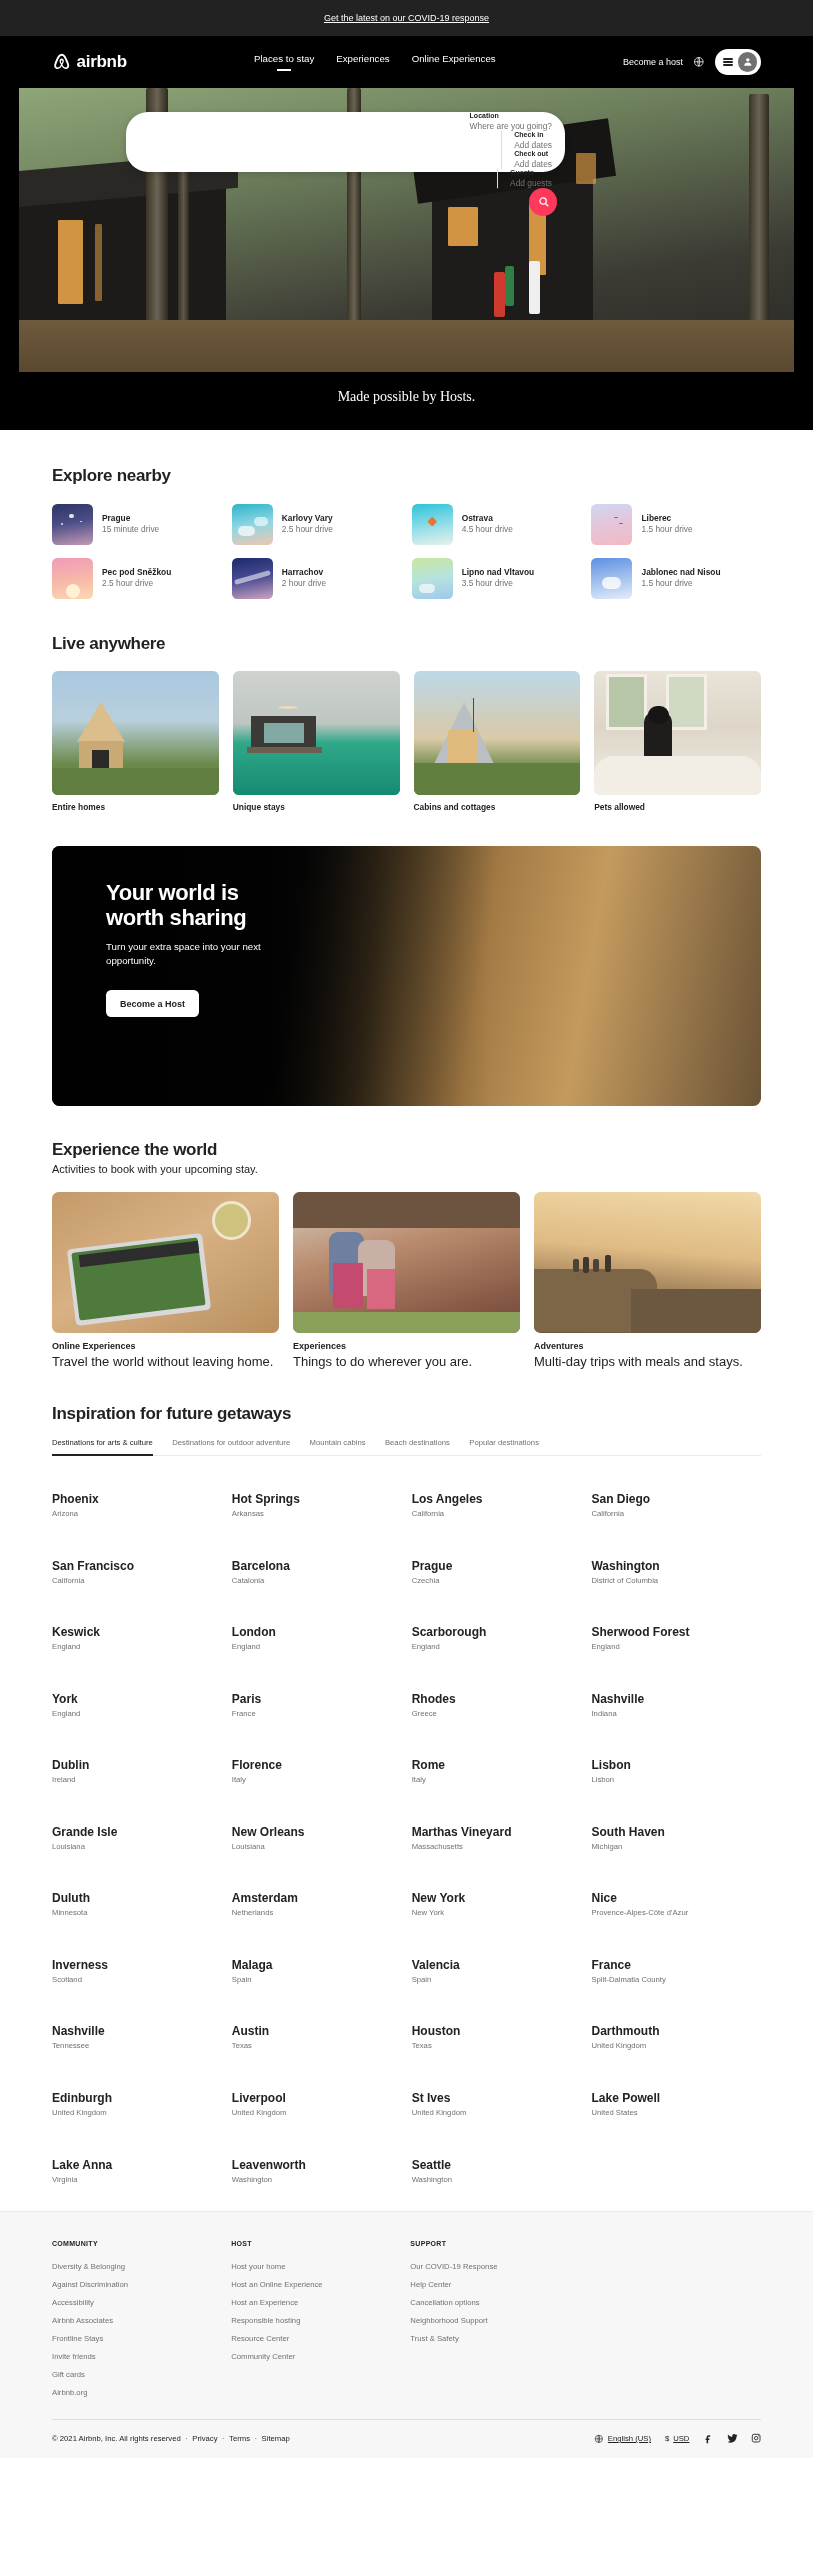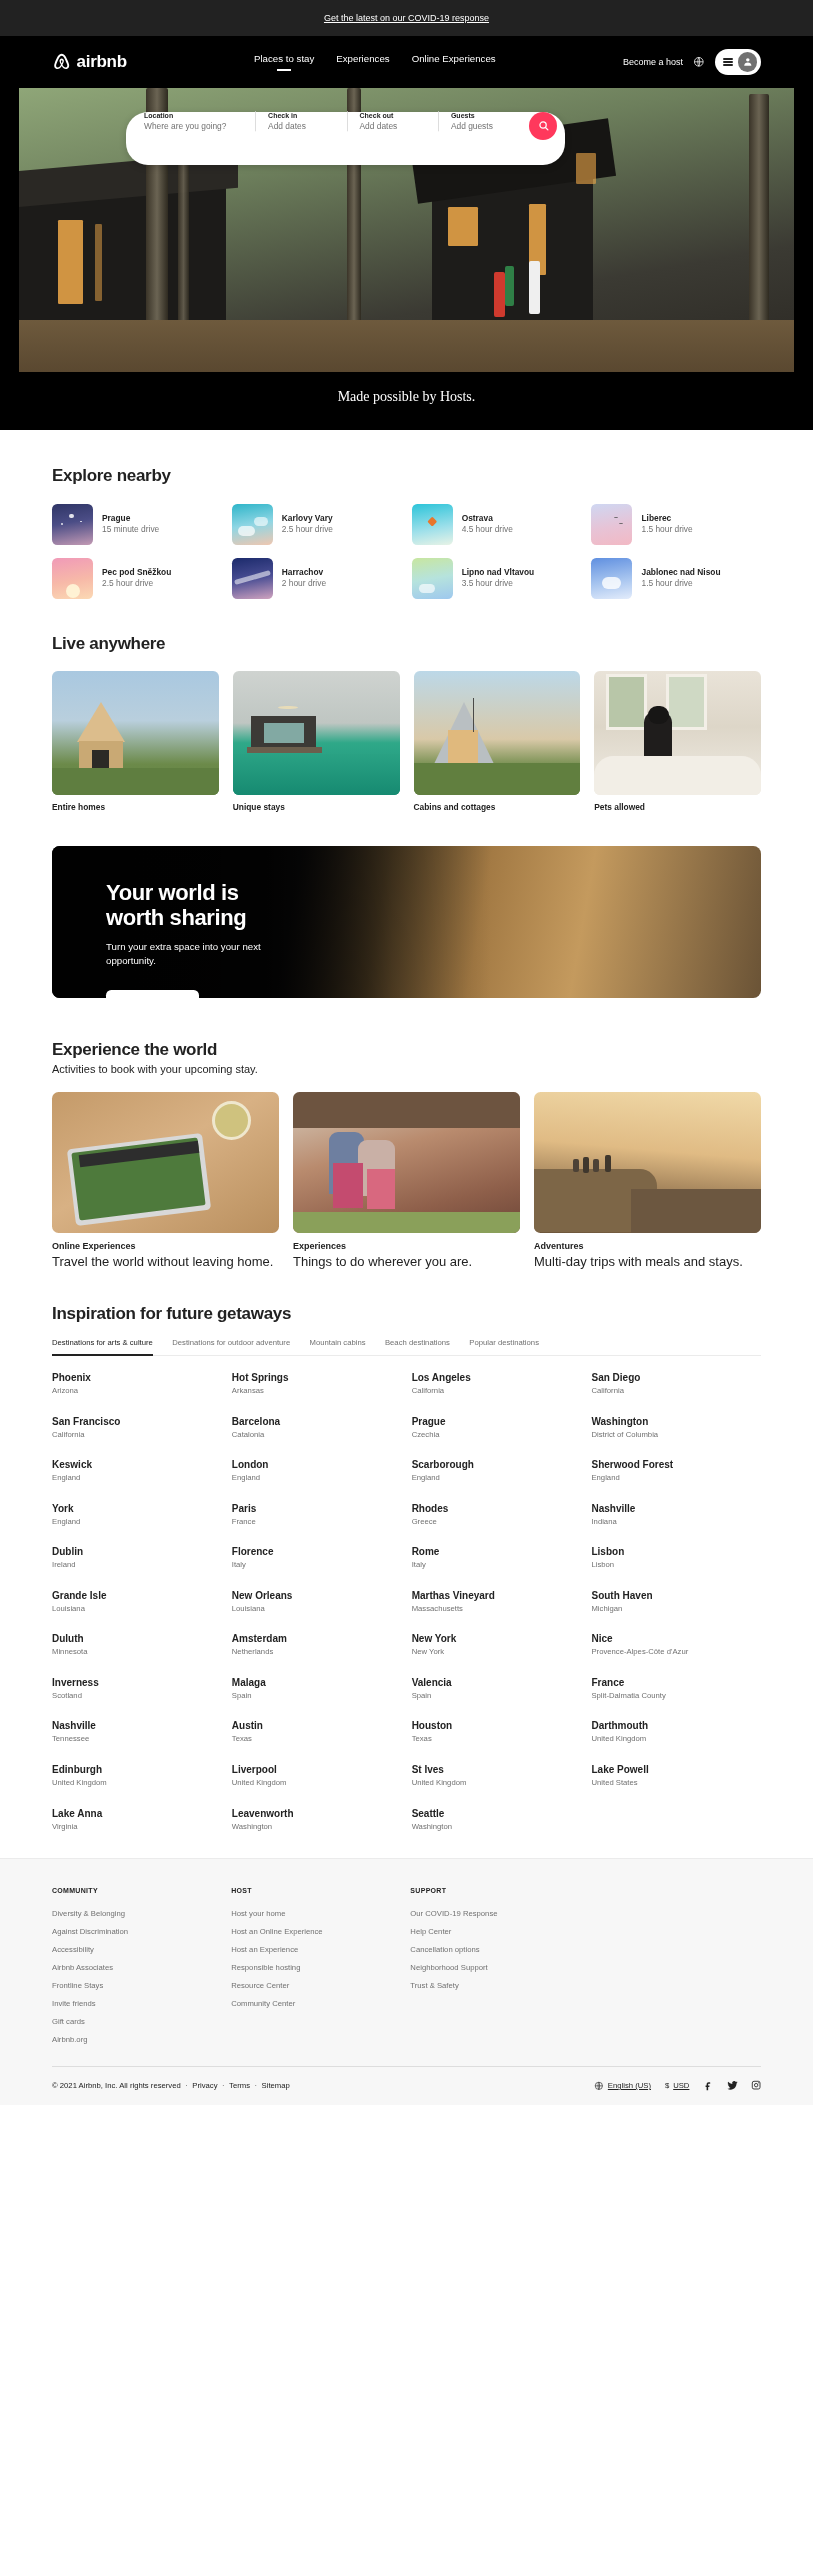--- a/index.html
+++ b/index.html
@@ -108,27 +108,28 @@
     background: #717171;
     display: flex; align-items: center; justify-content: center;
   }
 
   
   .search-bar {
     position: absolute;
     top: 76px;
     left: 126px;
     width: 439px;
-    height: 53px;
+    height: 60px;
     background: #ffffff;
     border-radius: 22px;
     display: flex;
-    align-items: flex-start;
+    align-items: flex-end;
     box-shadow: 0 1.9px 7.7px rgba(0,0,0,0.18);
     z-index: 25;
+    flex-direction: column;
   }
   .sf {
     padding: 0 13px;
     position: relative;
     flex: 1;
     cursor: pointer;
   }
   .sf.loc { flex: 1.5; padding-left: 18px; }
   .sf + .sf::before {
     content: "";
@@ -244,22 +245,22 @@
   }
   .live-label { margin-top: 7px; font-size: 8.4px; font-weight: 700; color: #222; }
   .li0 { background: linear-gradient(180deg,#a9c8e0 0%,#b9cfdd 40%,#6c8a4a 75%,#5d7f3e 100%); }
   .li1 { background: linear-gradient(180deg,#cfd3d0 0%,#bfc6c2 42%,#2fa888 58%,#19917a 100%); }
   .li2 { background: linear-gradient(180deg,#bcd8e8 0%,#d9c9a8 55%,#6e8a49 78%,#5e7b3c 100%); }
   .li3 { background: linear-gradient(180deg,#e9e3d8 0%,#ddd6c8 45%,#f0ece4 100%); }
   .live-img .shape { position: absolute; }
 
   
   .host-banner {
-    margin: 34px 52px 8px;
-    height: 152px;
+    margin: 34px 52px 0;
+    height: 260px;
     border-radius: 7.7px;
     overflow: hidden;
     position: relative;
     background: linear-gradient(100deg,#0a0a0a 0%,#111010 34%,#4a3a22 46%,#a37a44 60%,#c49a5e 74%,#6a5336 100%);
   }
   .host-banner::after {
     content:"";
     position:absolute; inset:0;
     background: linear-gradient(90deg, rgba(0,0,0,.95) 0%, rgba(0,0,0,.88) 30%, rgba(0,0,0,.25) 48%, rgba(0,0,0,0) 62%);
   }
@@ -345,21 +346,21 @@
   }
   .dest-grid {
     margin-top: 14px;
     display: grid;
     grid-template-columns: repeat(4, 1fr);
     row-gap: 17px;
     column-gap: 10.3px;
     padding-bottom: 26px;
   }
   .dest { cursor: pointer; }
-  .dest-city { font-size: 10px; font-weight: 700; color: #222; line-height: 1.5; }
+  .dest-city { font-size: 12px; font-weight: 700; color: #222; line-height: 1.5; margin-top: 20px; }
   .dest-region { font-size: 7.7px; color: #717171; line-height: 1.5; }
 
   
   .footer {
     background: #f7f7f7;
     border-top: 0.6px solid #ebebeb;
     padding: 28px 52px 0;
   }
   .foot-cols {
     display: grid;

